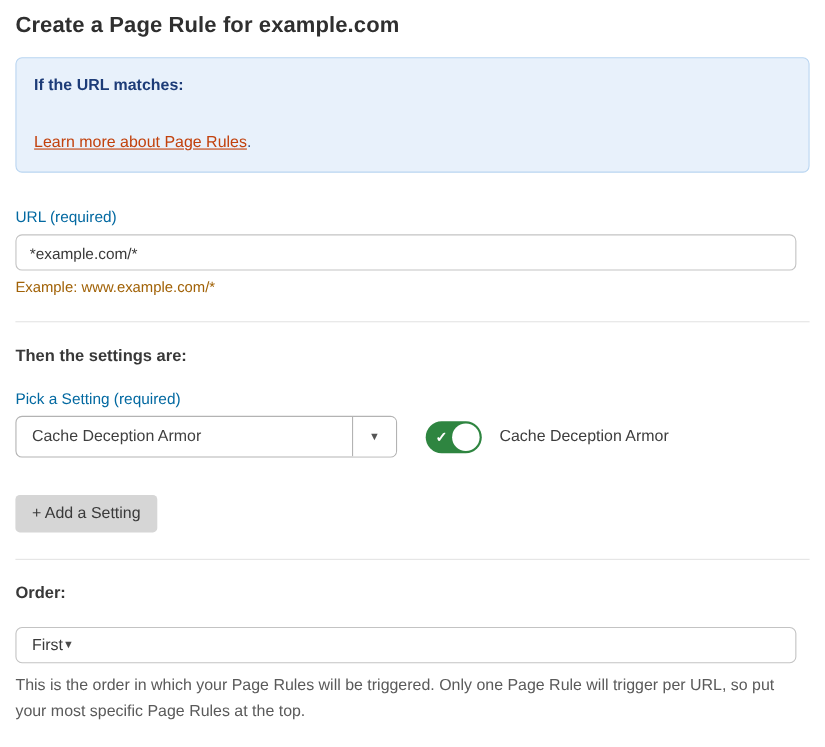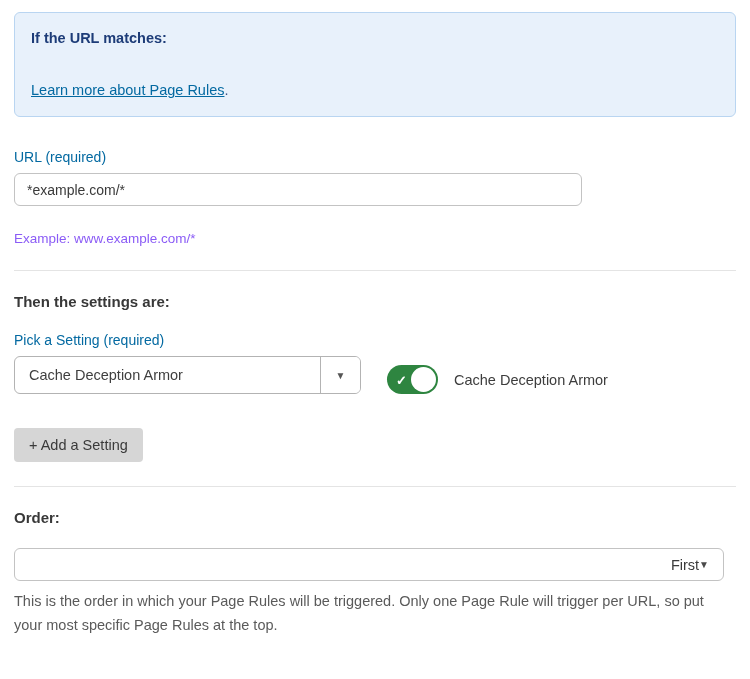--- a/index.html
+++ b/index.html
@@ -30,63 +30,63 @@
     font-size: 14.5px;
     line-height: 26px;
     color: #3a5587;
     margin-bottom: 32px;
   }
   .info-heading {
     font-weight: bold;
     color: #1d3c78;
   }
   .info-link {
-    color: #0369a1;
+    color: #c2410c;
     text-decoration: underline;
     cursor: pointer;
   }
   
   .field-label {
     font-size: 14px;
     color: #0369a1;
     margin-bottom: 8px;
   }
   .text-input {
     display: block;
-    width: 568px;
+    width: 710px;
     height: 33px;
     border: 1px solid #c3c3c3;
     border-radius: 6px;
     padding: 0 12px;
     font-family: "Liberation Sans", sans-serif;
     font-size: 14px;
     color: #3a3a3a;
     background: #fff;
     outline: none;
   }
   .helper-text {
     font-size: 13.5px;
-    color: #8b5cf6;
-    margin-top: 25px;
+    color: #a16207;
+    margin-top: 7px;
   }
   .divider {
     border: none;
     border-top: 1px solid #e4e4e4;
     margin: 24px 0 22px 0;
   }
   .section-heading {
     font-size: 15px;
     font-weight: bold;
     color: #383838;
     margin-bottom: 22px;
   }
   
   .setting-row {
     display: flex;
-    align-items: flex-end;
+    align-items: center;
     margin-bottom: 34px;
   }
   .picker {
     width: 347px;
     height: 38px;
     border: 1px solid #b3b3b3;
     border-radius: 6px;
     background: #fff;
     display: flex;
     align-items: stretch;
@@ -166,21 +166,21 @@
   }
   
   .select-box {
     width: 710px;
     height: 33px;
     border: 1px solid #c3c3c3;
     border-radius: 6px;
     background: #fff;
     display: flex;
     align-items: center;
-    justify-content: flex-end;
+    justify-content: flex-start;
     padding: 0 14px;
     font-size: 14.5px;
     color: #3a3a3a;
     cursor: pointer;
   }
   .select-arrow {
     font-size: 10px;
     color: #4a4a4a;
   }
   .order-helper {
@@ -189,20 +189,21 @@
     color: #5a5a5a;
     margin-top: 8px;
     width: 716px;
   }
 </style>
 </head>
 <body>
 
 <div class="page">
 
+  <div class="page-title">Create a Page Rule for example.com</div>
 
   <div class="info-box">
     <div class="info-heading">If the URL matches:</div>
     <div><br>
       <span><a class="info-link">Learn more about Page Rules</a><span>.</span></span>
     </div>
   </div>
 
   <div class="field-label">URL (required)</div>
   <input class="text-input" type="text" value="*example.com/*" style="">

